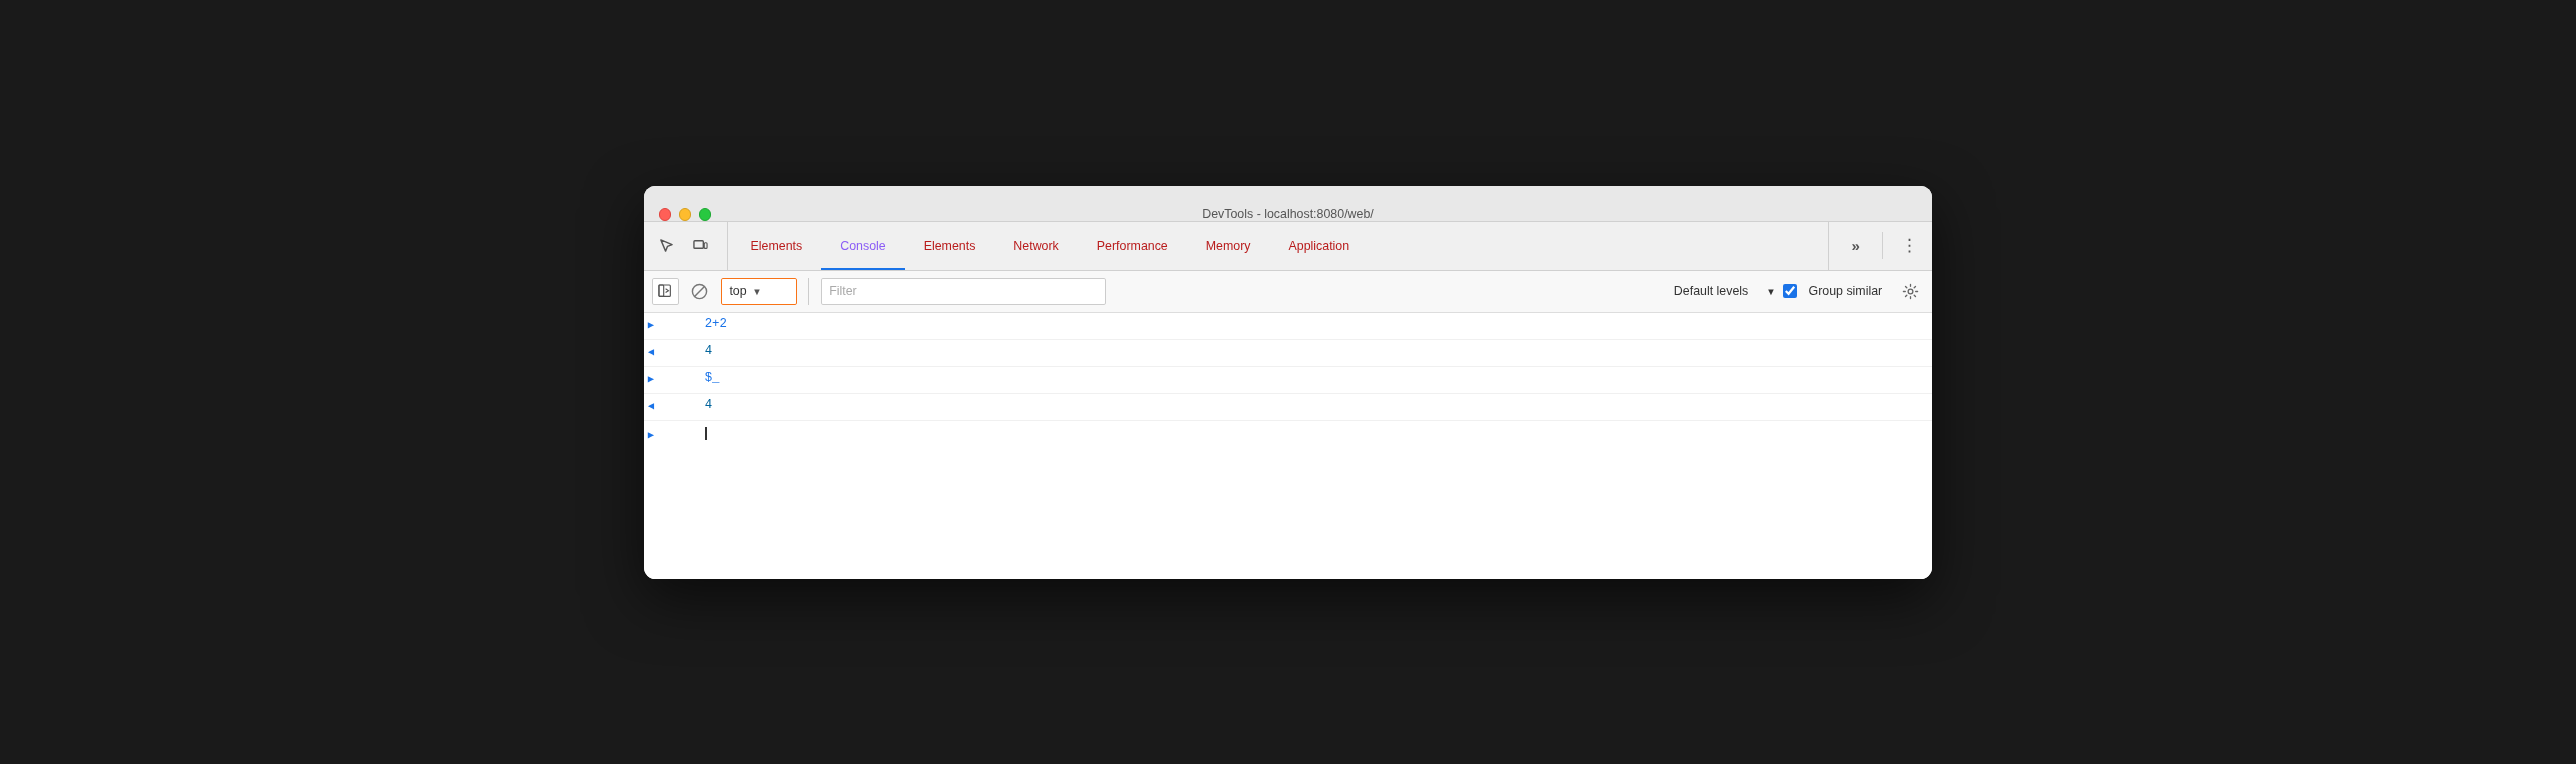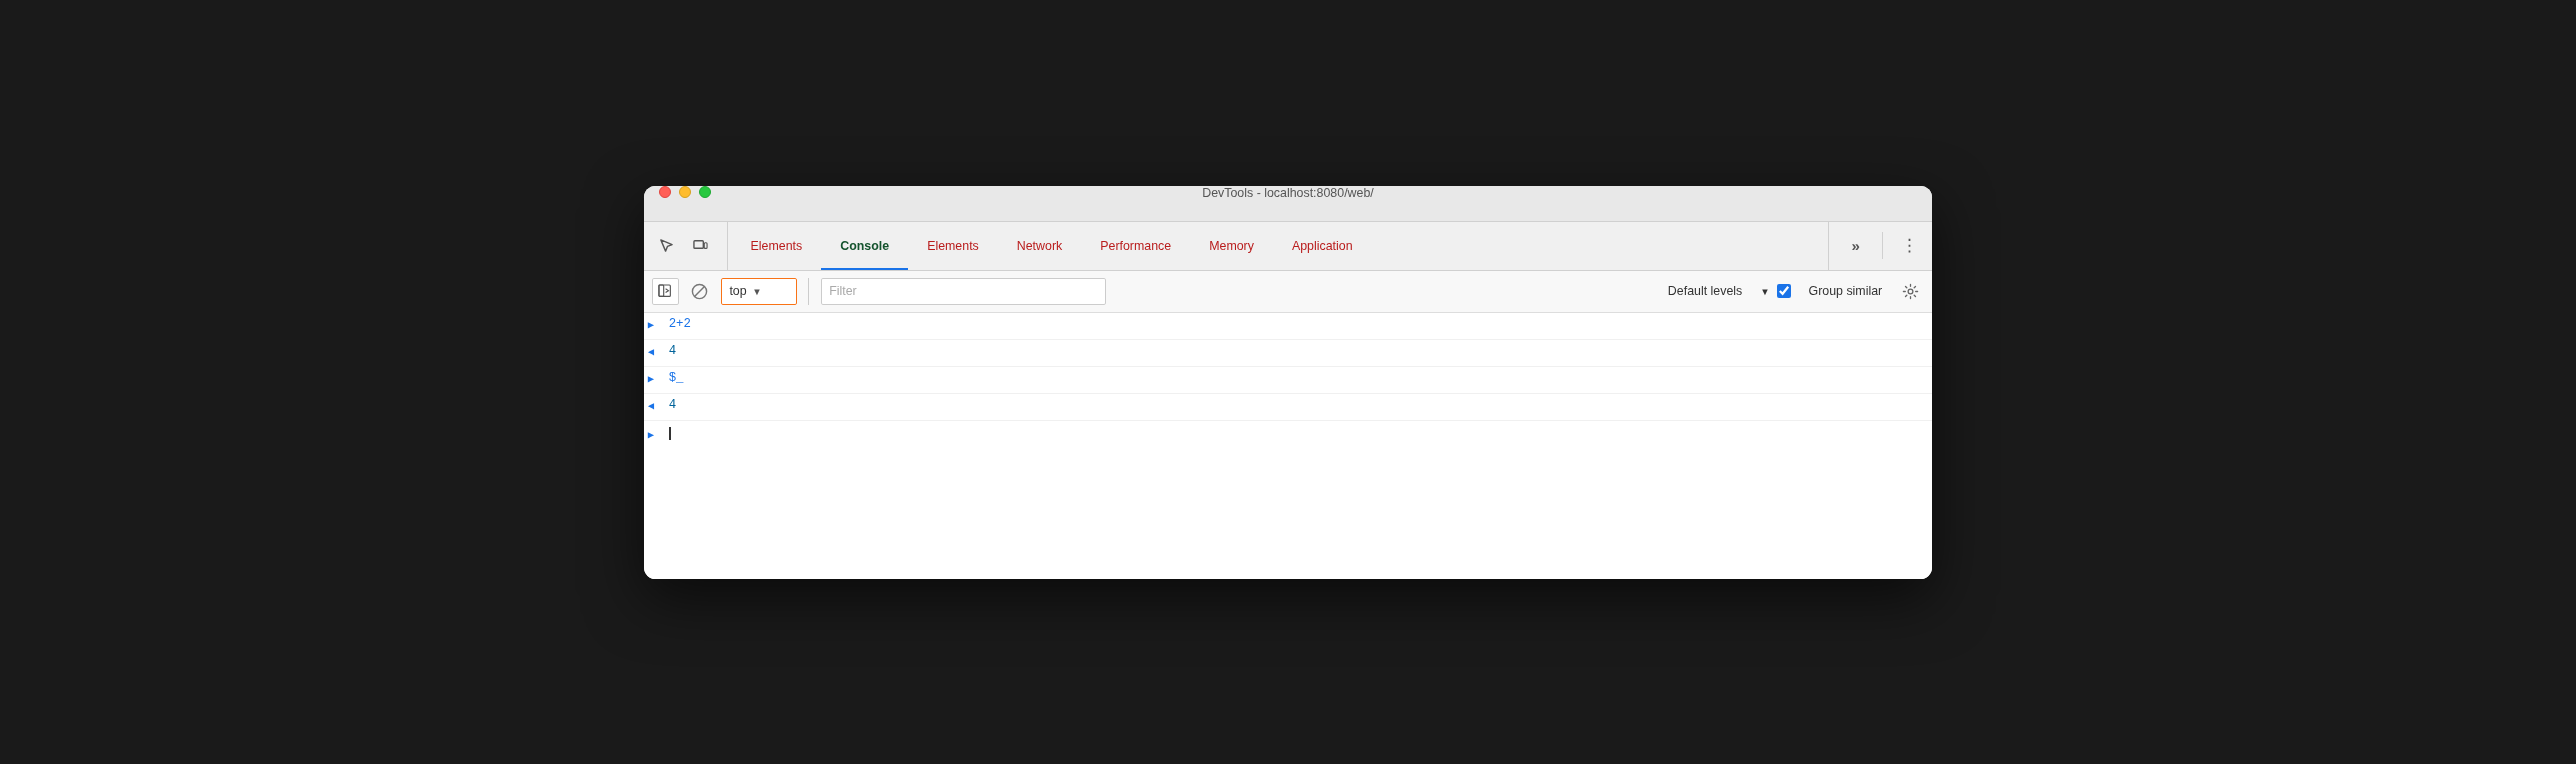--- a/index.html
+++ b/index.html
@@ -22,21 +22,21 @@
       background: #f0f0f0;
       border-radius: 11.4px;
       overflow: hidden;
       box-shadow: 0 19px 57px rgba(0,0,0,0.6);
     }
 
     .title-bar {
       background: #e8e8e8;
       height: 36px;
       display: flex;
-      align-items: flex-start;
+      align-items: flex-end;
       padding: 0 15px;
       border-bottom: 1px solid #d0d0d0;
       position: relative;
     }
 
     .traffic-lights {
       display: flex;
       gap: 7.6px;
       align-items: center;
     }
@@ -107,22 +107,22 @@
       color: #b91c1c;
       cursor: pointer;
       position: relative;
       white-space: nowrap;
       border: none;
       background: transparent;
       height: 100%;
     }
 
     .tab.active {
-      color: #14532d;
-      font-weight: 700;
+      color: #8b5cf6;
+      font-weight: 400;
     }
 
     .tab.active::after {
       content: '';
       position: absolute;
       bottom: 0;
       left: 0;
       right: 0;
       height: 1.9px;
       background: #1a73e8;
@@ -249,21 +249,21 @@
       margin-left: auto;
     }
 
     .levels-arrow {
       font-size: 9.5px;
     }
 
     .group-similar {
       display: flex;
       align-items: center;
-      gap: 18px;
+      gap: 12px;
       font-size: 12.4px;
       color: #333;
     }
 
     .checkbox {
       width: 13.3px;
       height: 13.3px;
       accent-color: #1a73e8;
     }
 
@@ -312,20 +312,21 @@
       color: #1a73e8;
     }
 
     .row-arrow.return {
       color: #1a73e8;
     }
 
     .row-content {
       flex: 1;
       padding-left: 1.9px;
+      margin-left: 36px;
     }
 
     .text-blue {
       color: #1a73e8;
     }
 
     .text-blue-dark {
       color: #00639b;
     }
 

